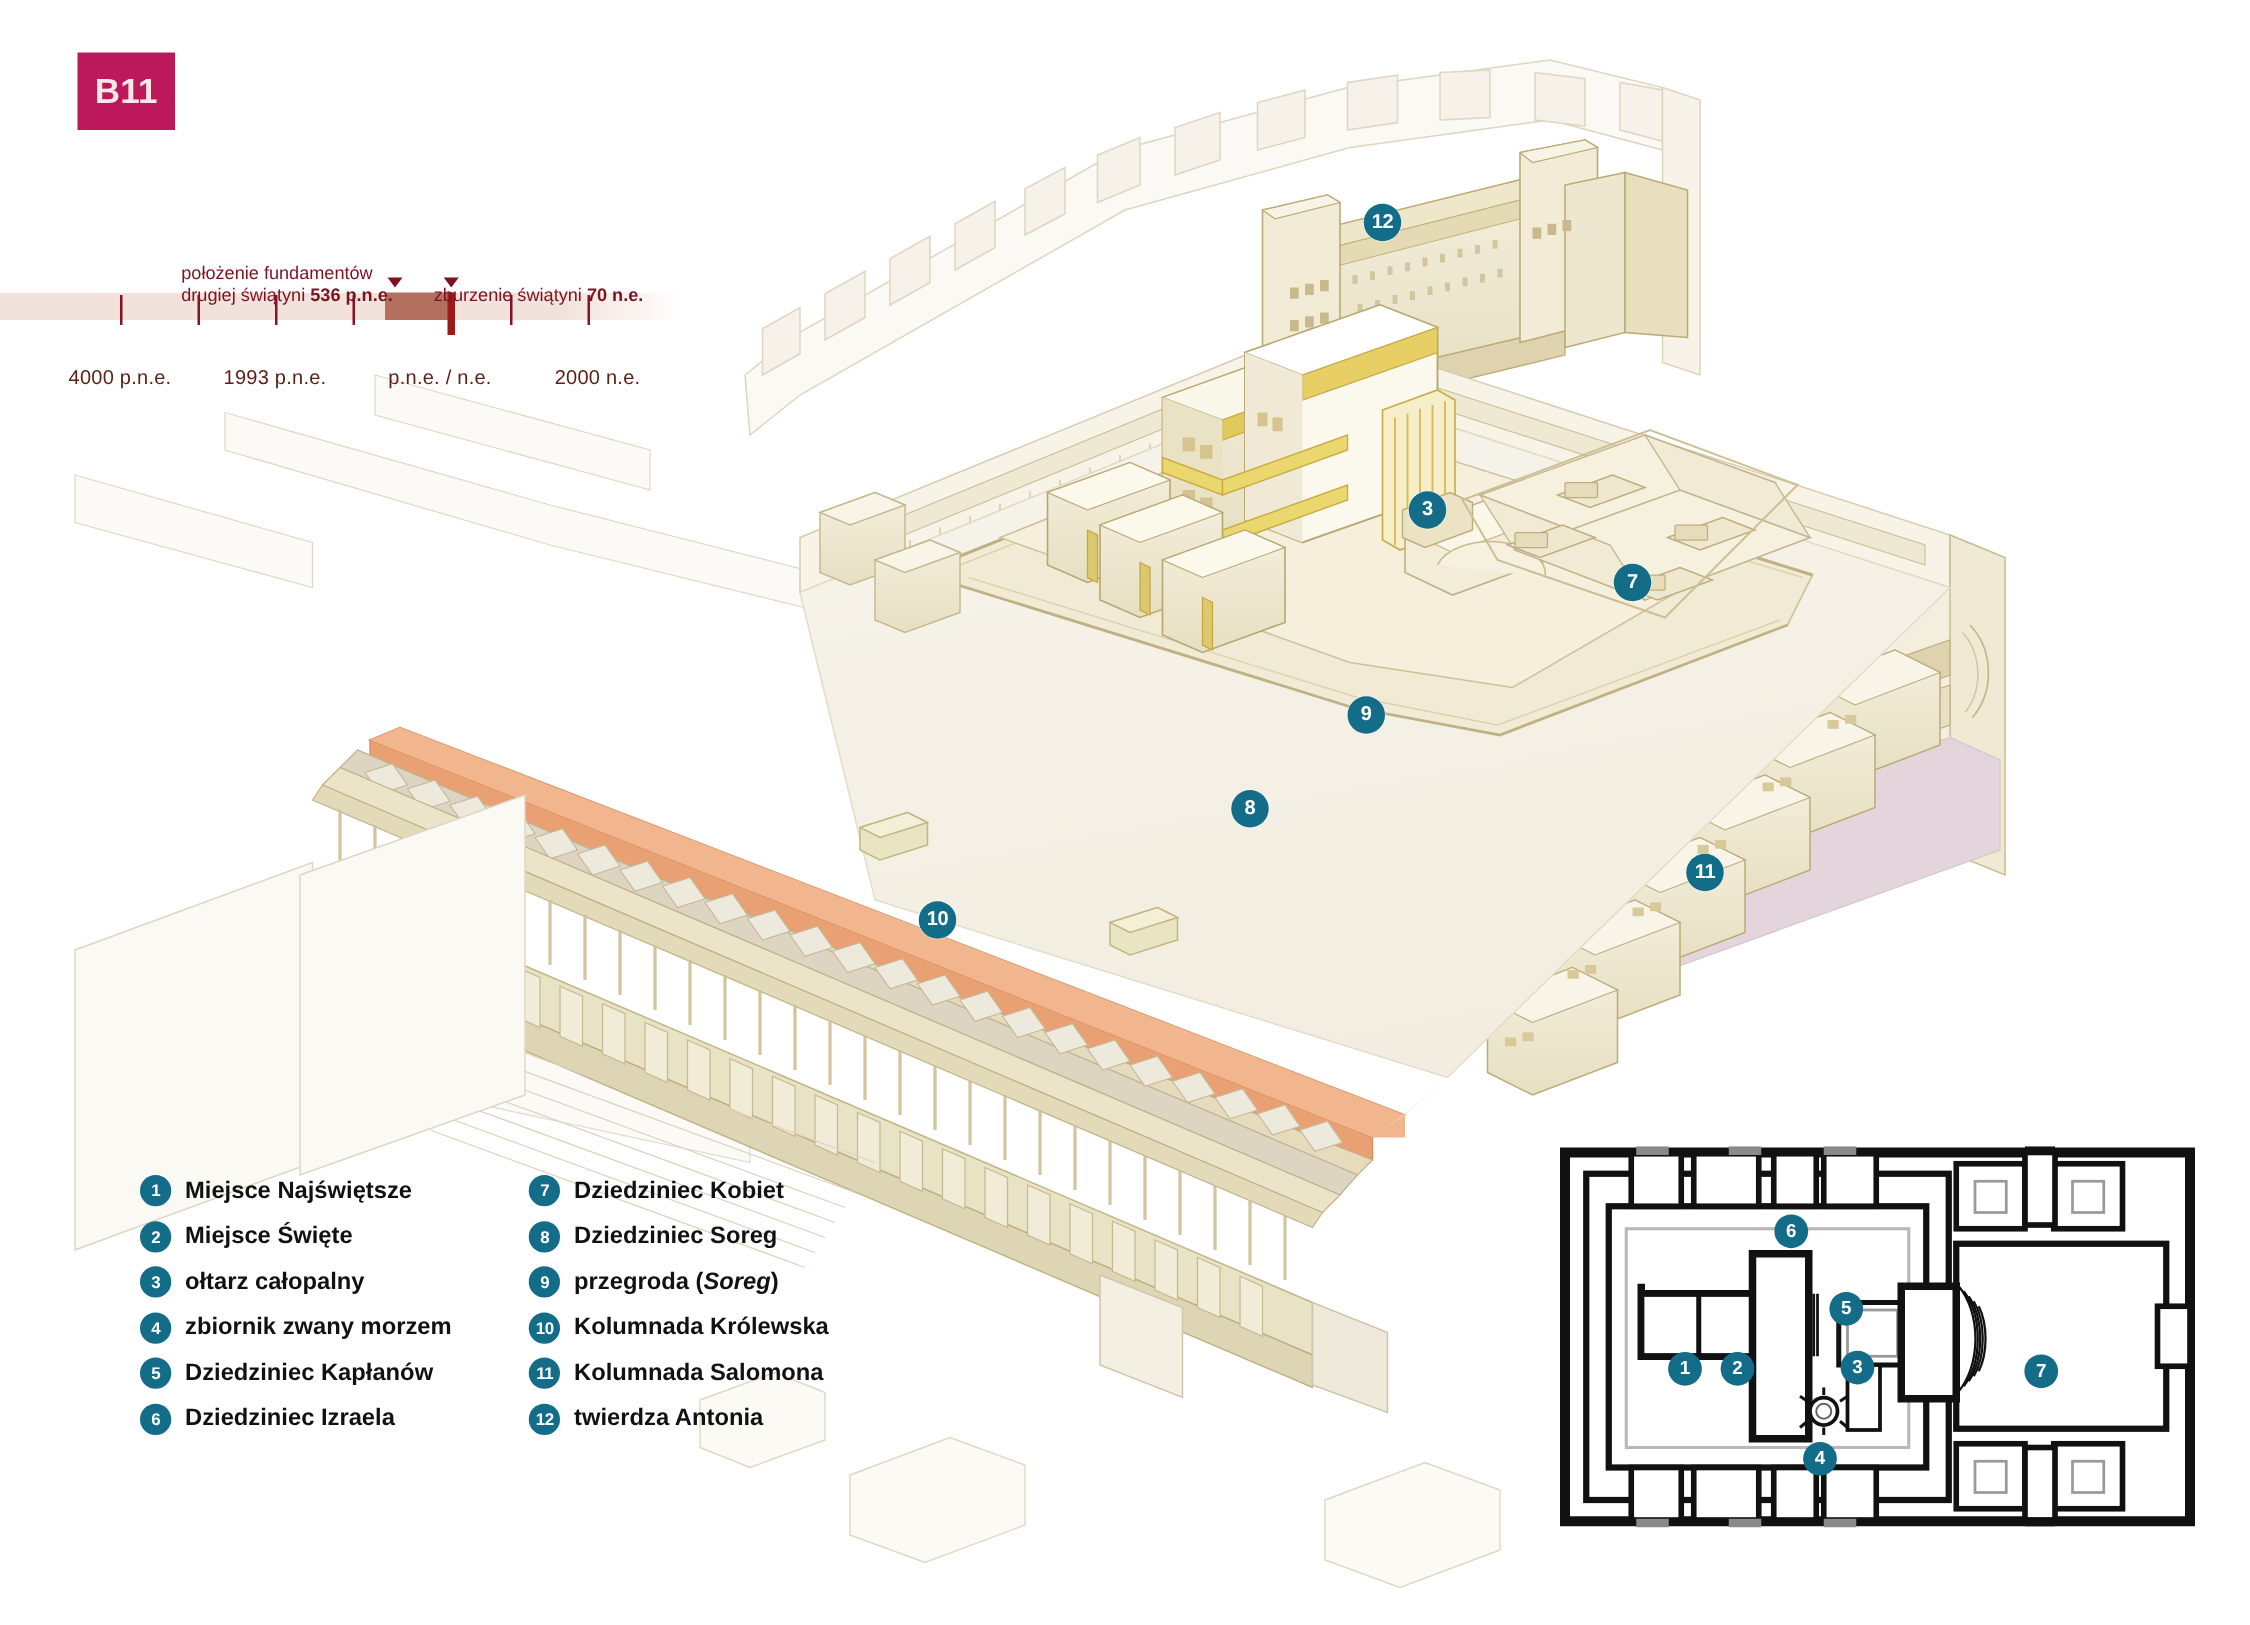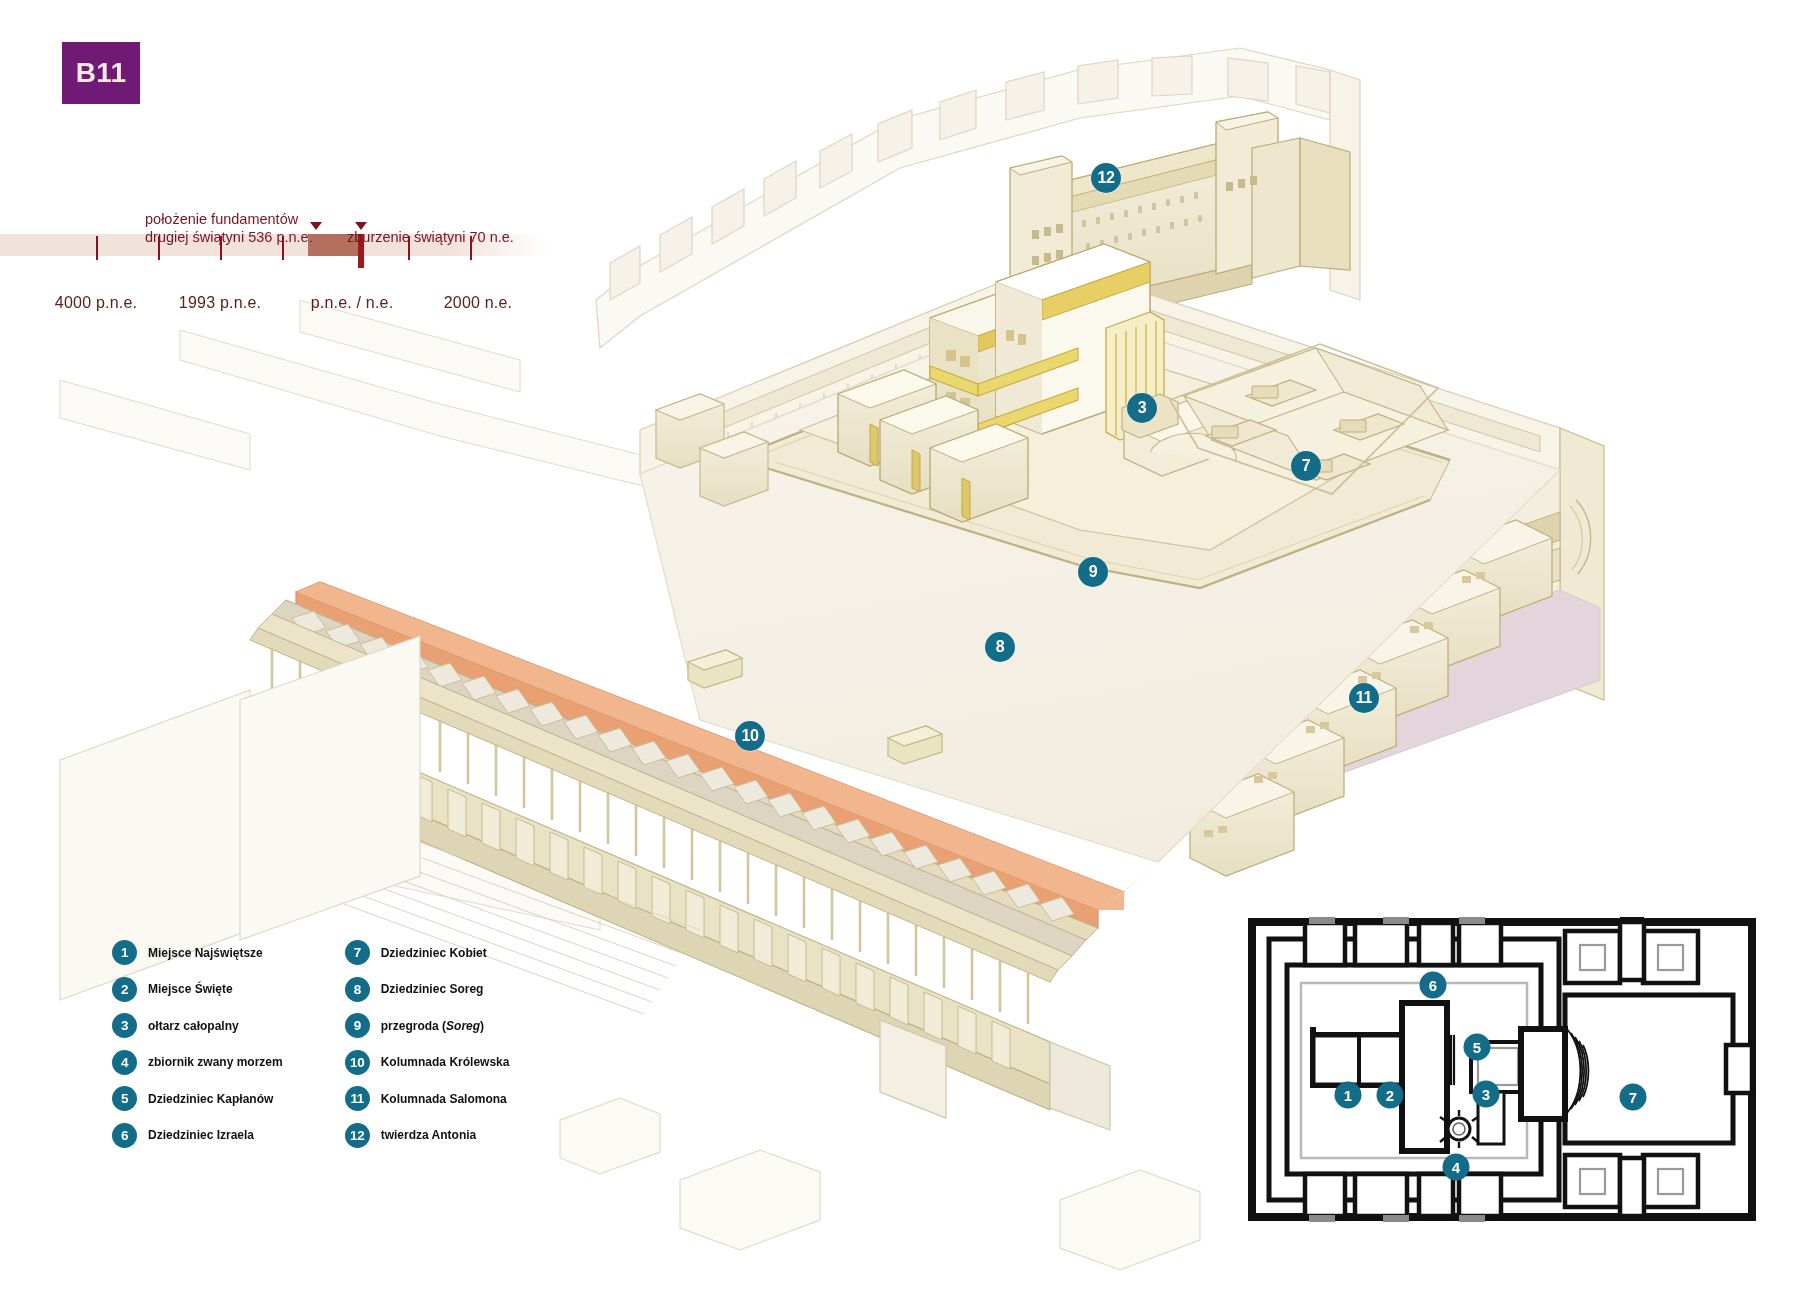--- a/index.html
+++ b/index.html
@@ -8,21 +8,21 @@
     width:1800px;height:1300px;position:relative;overflow:hidden;
     background:#ffffff;
     font-family:"Liberation Sans","DejaVu Sans",sans-serif;
     -webkit-font-smoothing:antialiased;
   }
   #root{position:absolute;inset:0;}
 
   
   .hdr{position:absolute;left:62px;top:42px;display:flex;align-items:flex-start;}
   .hdr-badge{
-    width:78px;height:62px;background:#701a75;color:#f4e9e5;
+    width:78px;height:62px;background:#be185d;color:#f4e9e5;
     display:flex;align-items:center;justify-content:center;
     font-size:28px;font-weight:bold;letter-spacing:.2px;
   }
   .hdr-title{
     margin-left:34px;color:#8b1321;font-size:40px;line-height:1.18;
     font-weight:400;letter-spacing:.1px;white-space:pre-line;max-width:420px;
   }
 
   
   .tl{position:absolute;left:0;top:200px;width:560px;height:110px;}
@@ -34,21 +34,21 @@
   }
   .tl-era{position:absolute;top:34px;height:22px;background:#b3705f;}
   .tl-now{position:absolute;top:34px;width:6px;height:34px;background:#9b1b1b;}
   .tl-tick{position:absolute;top:36px;width:2px;height:24px;background:#8b1321;}
   .tl-tlabel{
     position:absolute;top:66px;color:#5e2118;font-size:16px;
     transform:translateX(-50%);white-space:nowrap;letter-spacing:.2px;margin-top:28px;
   }
   .tl-ev{position:absolute;color:#7d1220;font-size:14.5px;line-height:1.25;white-space:pre-line;}
   .tl-ev b{font-weight:normal;}
-  .tl-ev .yr{font-weight:normal;}
+  .tl-ev .yr{font-weight:bold;}
   .tl-arrow{
     position:absolute;width:0;height:0;
     border-left:6px solid transparent;border-right:6px solid transparent;
     border-top:8px solid #7d1220;
   }
 
   
   .illo{position:absolute;left:0;top:0;width:1800px;height:1300px;pointer-events:none;}
   .illo svg{display:block;width:1800px;height:1300px;}
 
@@ -65,21 +65,21 @@
   .lg{position:absolute;left:112px;top:940px;width:620px;}
   .lg-title{color:#8b1321;font-size:27px;font-weight:400;margin-bottom:20px;}
   .lg-cols{display:flex;gap:62px;}
   .lg-col{display:flex;flex-direction:column;gap:11.5px;}
   .lg-row{display:flex;align-items:center;gap:11px;}
   .lg-num{
     width:25px;height:25px;min-width:25px;border-radius:50%;
     background:#136d89;color:#fff;font-size:13.5px;font-weight:bold;
     display:flex;align-items:center;justify-content:center;letter-spacing:-.4px;
   }
-  .lg-lab{color:#111;font-size:12px;font-weight:bold;white-space:nowrap;}
+  .lg-lab{color:#111;font-size:19px;font-weight:bold;white-space:nowrap;}
   .lg-lab i{font-weight:bold;}
 
   
   .plan{position:absolute;left:1247px;top:917px;width:510px;height:305px;}
   .plan svg{display:block;width:510px;height:305px;}
   .pmk{
     position:absolute;width:27px;height:27px;border-radius:50%;
     background:#136d89;color:#fff;font-size:15px;font-weight:bold;
     display:flex;align-items:center;justify-content:center;
     transform:translate(-50%,-50%);

